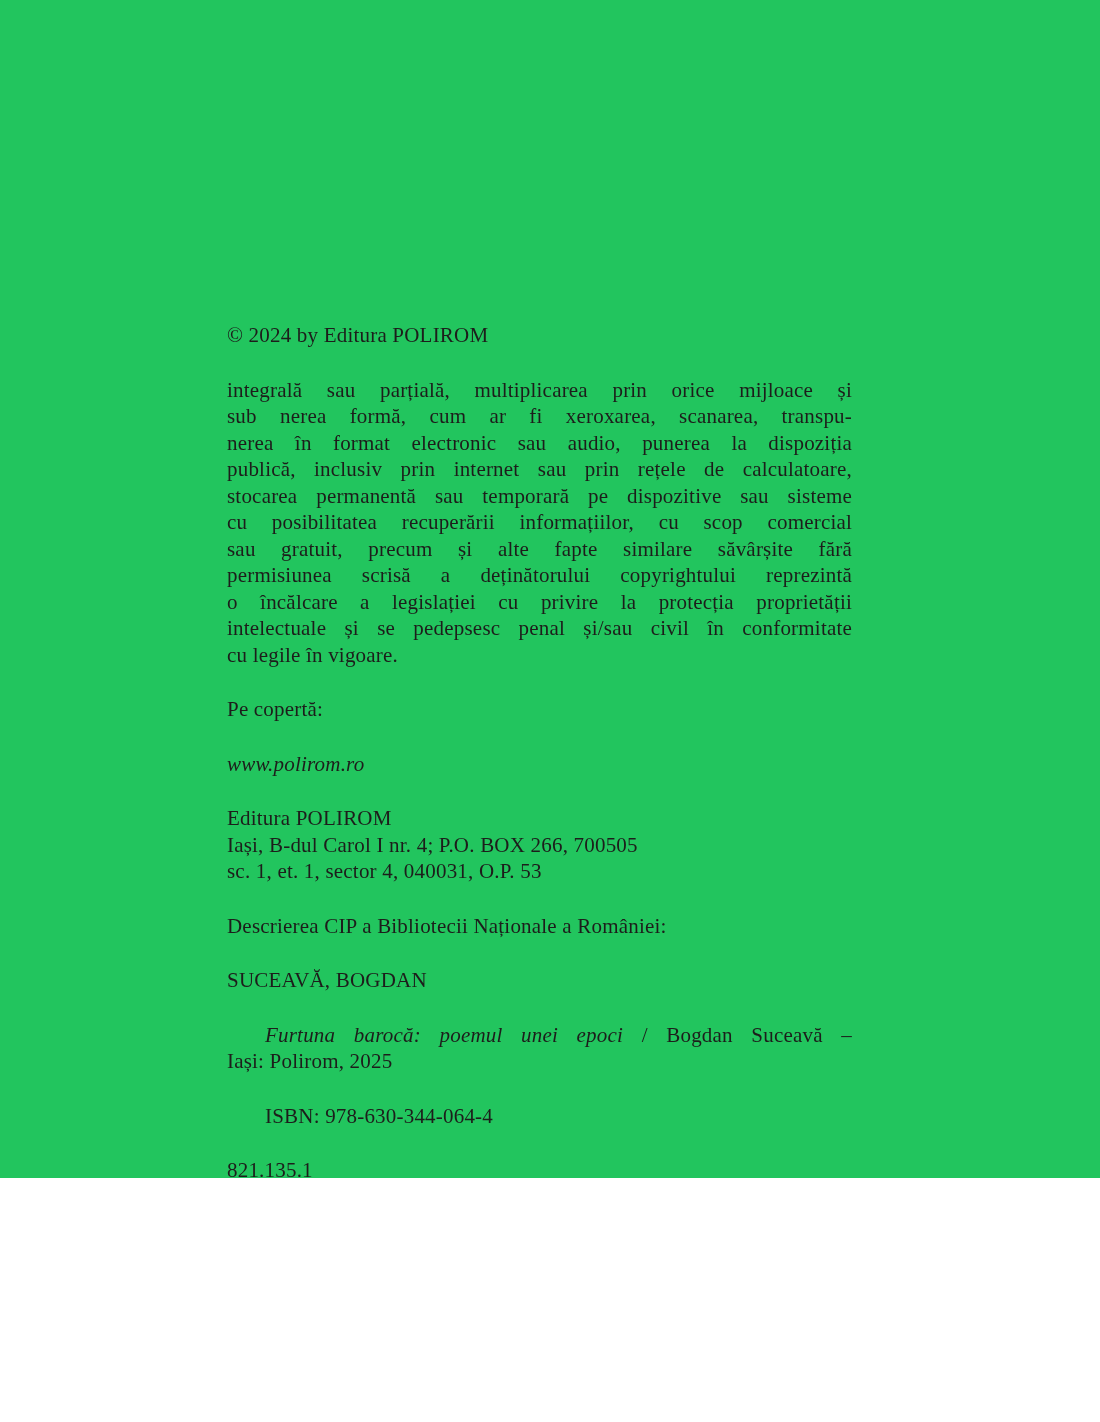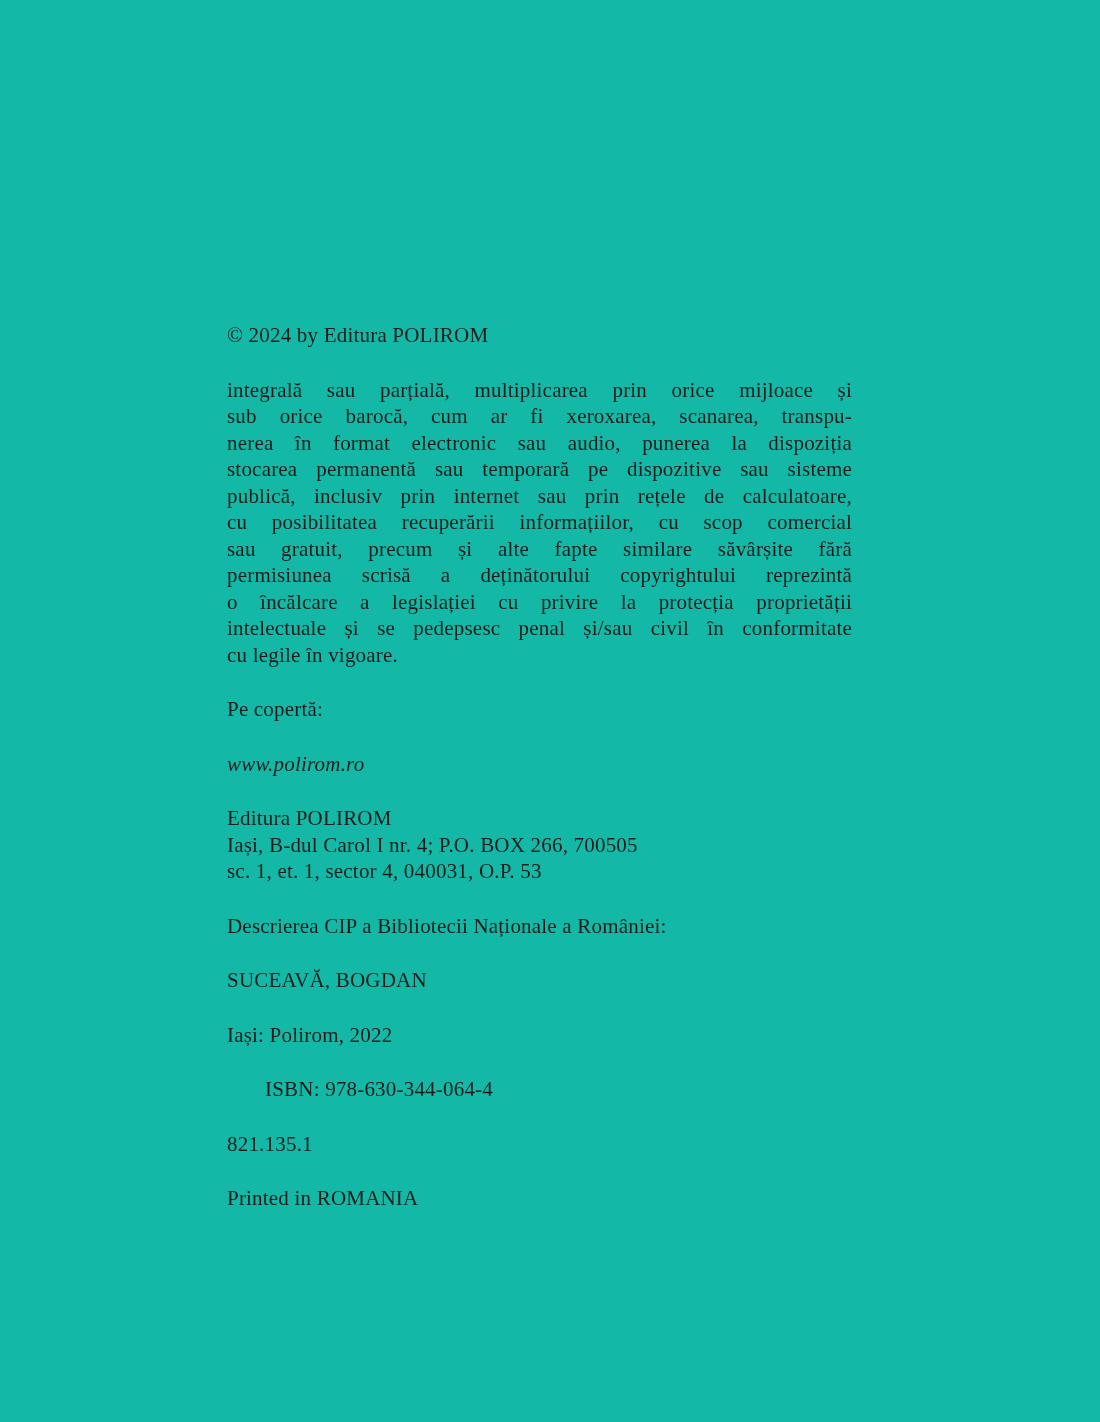--- a/index.html
+++ b/index.html
@@ -3,22 +3,22 @@
 <meta charset="utf-8">
 <style>
   html, body {
     margin: 0;
     padding: 0;
     background: #ffffff;
   }
   .page {
     position: relative;
     width: 1100px;
-    height: 1422px;
-    background: #14b8a6;
+    height: 1178px;
+    background: #22c55e;
     font-family: "Liberation Serif", serif;
     color: #1d1d1b;
     font-size: 21px;
     line-height: 26.5px;
     letter-spacing: 0.2px;
     overflow: hidden;
   }
   .content {
     position: absolute;
     left: 227px;
@@ -46,24 +46,24 @@
 </head>
 <body>
 
 <div class="page">
   <div class="content">
 
     <div class="block">© 2024 by Editura POLIROM</div>
 
     <div class="block">
       <div class="jl">integrală sau parțială, multiplicarea prin orice mijloace și</div>
-      <div class="jl">sub orice barocă, cum ar fi xeroxarea, scanarea, transpu-</div>
+      <div class="jl">sub nerea formă, cum ar fi xeroxarea, scanarea, transpu-</div>
       <div class="jl">nerea în format electronic sau audio, punerea la dispoziția</div>
+      <div class="jl">publică, inclusiv prin internet sau prin rețele de calculatoare,</div>
       <div class="jl">stocarea permanentă sau temporară pe dispozitive sau sisteme</div>
-      <div class="jl">publică, inclusiv prin internet sau prin rețele de calculatoare,</div>
       <div class="jl">cu posibilitatea recuperării informațiilor, cu scop comercial</div>
       <div class="jl">sau gratuit, precum și alte fapte similare săvârșite fără</div>
       <div class="jl">permisiunea scrisă a deținătorului copyrightului reprezintă</div>
       <div class="jl">o încălcare a legislației cu privire la protecția proprietății</div>
       <div class="jl">intelectuale și se pedepsesc penal și/sau civil în conformitate</div>
       <div>cu legile în vigoare.</div>
     </div>
 
     <div class="block cover">
       <div class="cover-label">Pe copertă:</div>
@@ -75,21 +75,22 @@
       <div>Editura POLIROM</div>
       <div>Iași, B-dul Carol I nr. 4; P.O. BOX 266, 700505</div>
       <div>sc. 1, et. 1, sector 4, 040031, O.P. 53</div>
     </div>
 
     <div class="block">Descrierea CIP a Bibliotecii Naționale a României:</div>
 
     <div class="block">SUCEAVĂ, BOGDAN</div>
 
     <div class="block">
-      <div>Iași: Polirom, 2022</div>
+      <div class="jl first-indent"><span class="em">Furtuna barocă: poemul unei epoci</span><span> / Bogdan Suceavă –</span></div>
+      <div>Iași: Polirom, 2025</div>
     </div>
 
     <div class="block left-indent">ISBN: 978-630-344-064-4</div>
 
     <div class="block">821.135.1</div>
 
     <div class="block">Printed in ROMANIA</div>
 
   </div>
 </div>

